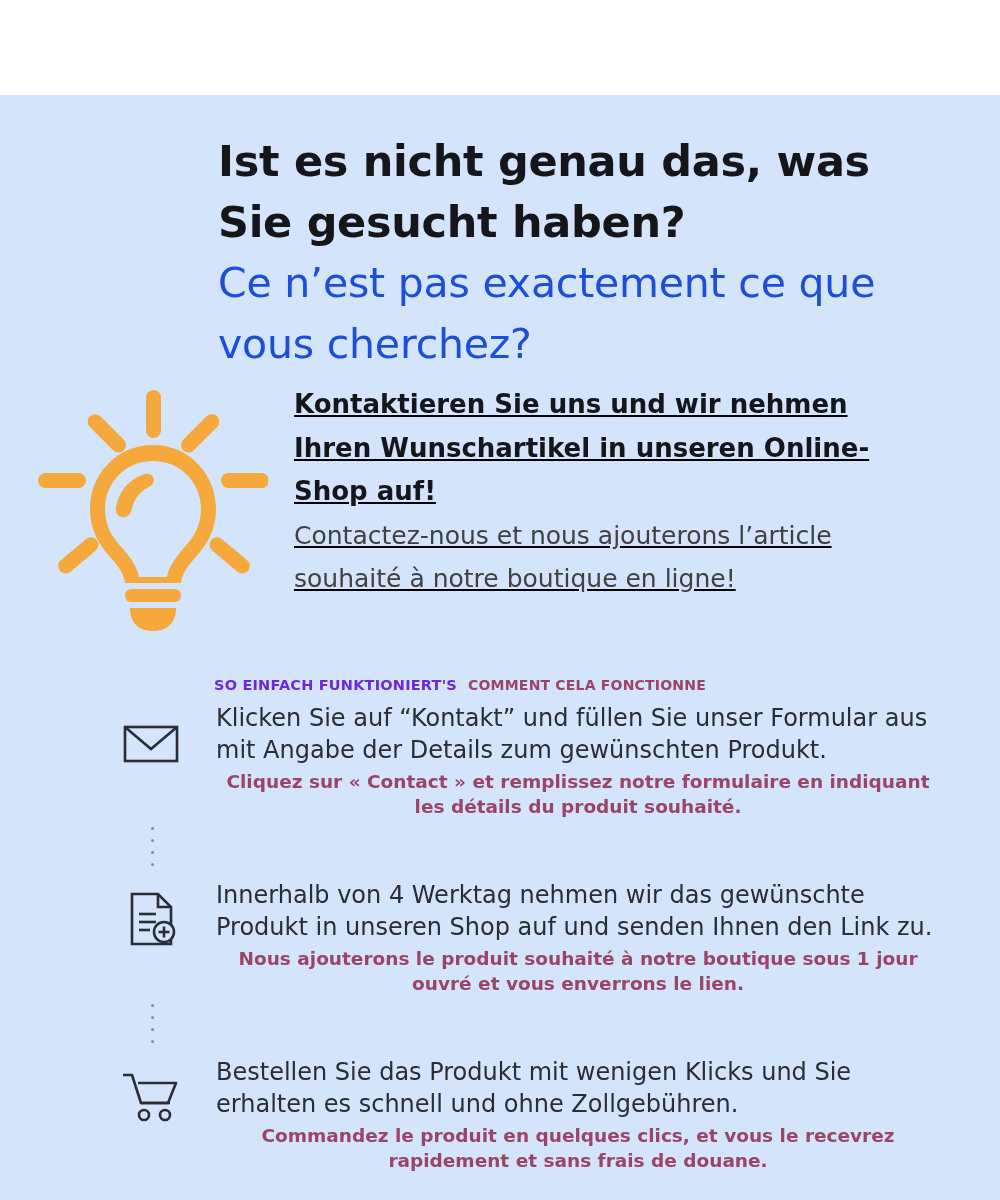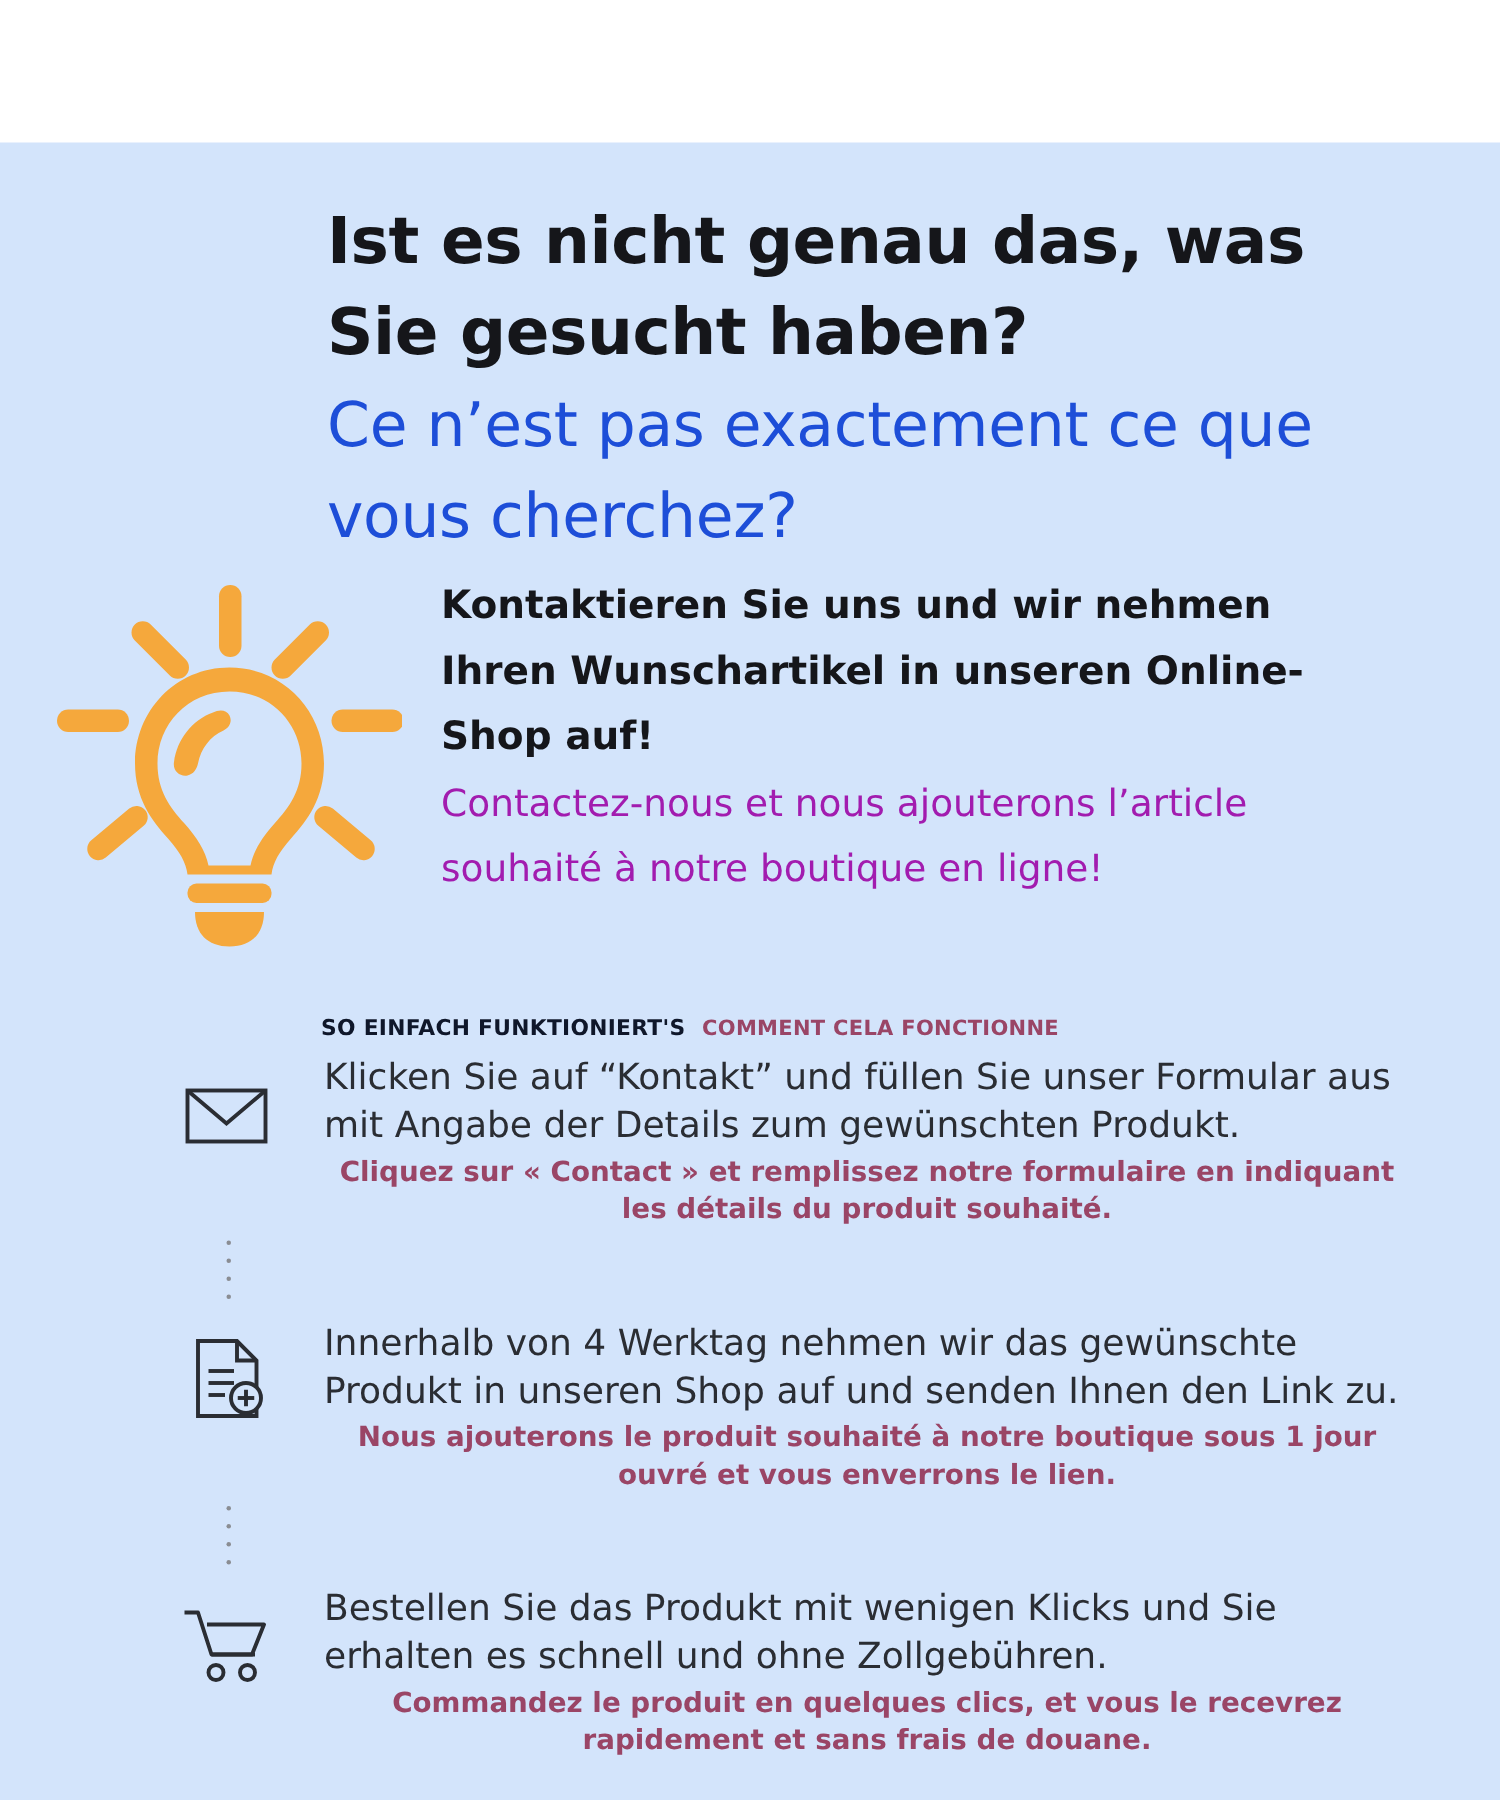--- a/index.html
+++ b/index.html
@@ -44,53 +44,54 @@
     color: #1d4ed8;
     letter-spacing: -0.2px;
     margin: 0;
   }
   
   .intro-wrap {
     position: absolute;
     left: 294px;
     top: 288px;
     width: 620px;
+    text-decoration: underline;
   }
   .intro-de {
     font-size: 26px;
     line-height: 1.68;
     font-weight: 700;
     color: #15161a;
     margin: 0;
   }
   .intro-fr {
     font-size: 25px;
     line-height: 1.72;
     font-weight: 500;
-    color: #a21caf;
+    color: #404040;
     margin: 0;
   }
   .bulb {
     position: absolute;
     left: 38px;
     top: 295px;
     width: 230px;
     height: 245px;
   }
   
   .how-head {
     position: absolute;
     left: 214px;
     top: 580px;
     white-space: nowrap;
   }
   .how-head .de {
     font-size: 14.5px;
     font-weight: 700;
-    color: #0f172a;
+    color: #6d28d9;
     letter-spacing: 0.2px;
   }
   .how-head .fr {
     font-size: 14px;
     font-weight: 700;
     color: #9a4566;
     letter-spacing: 0.2px;
     margin-left: 6px;
   }
   .steps {

